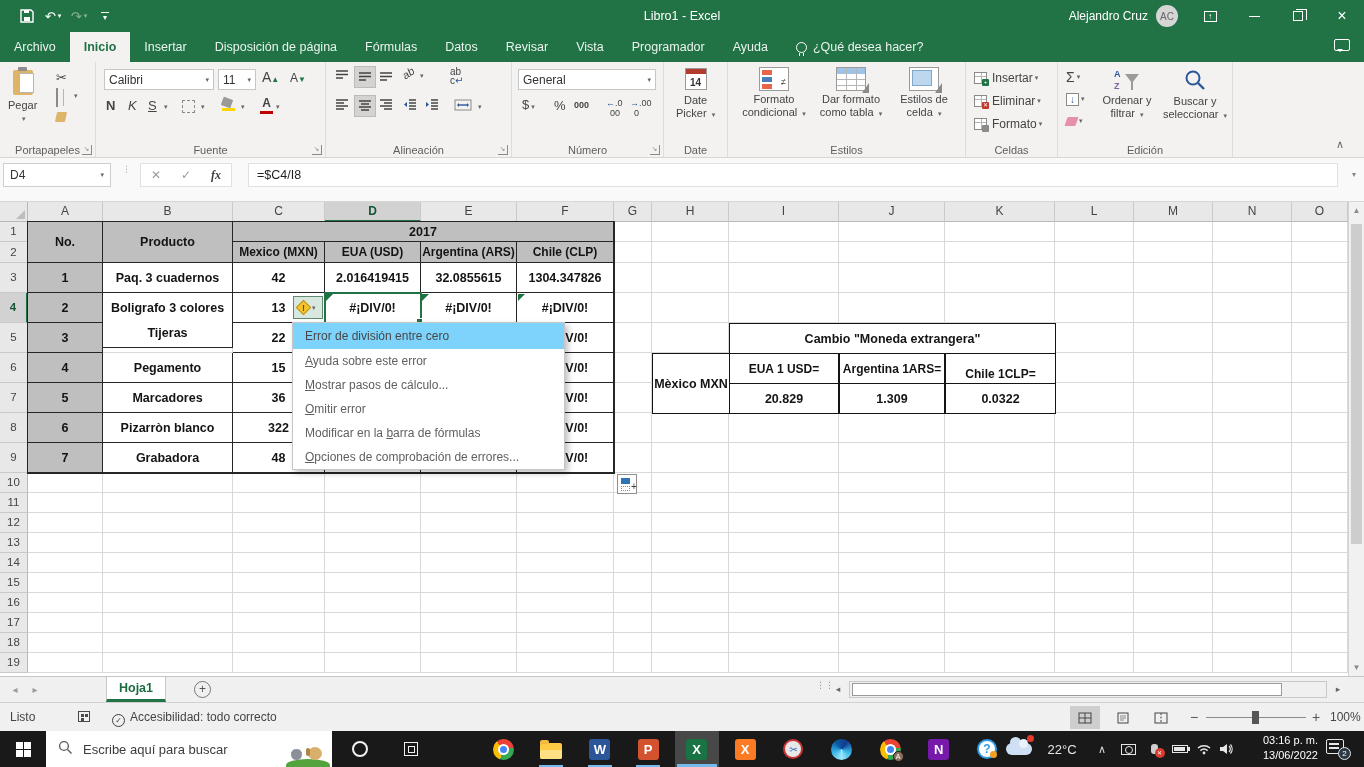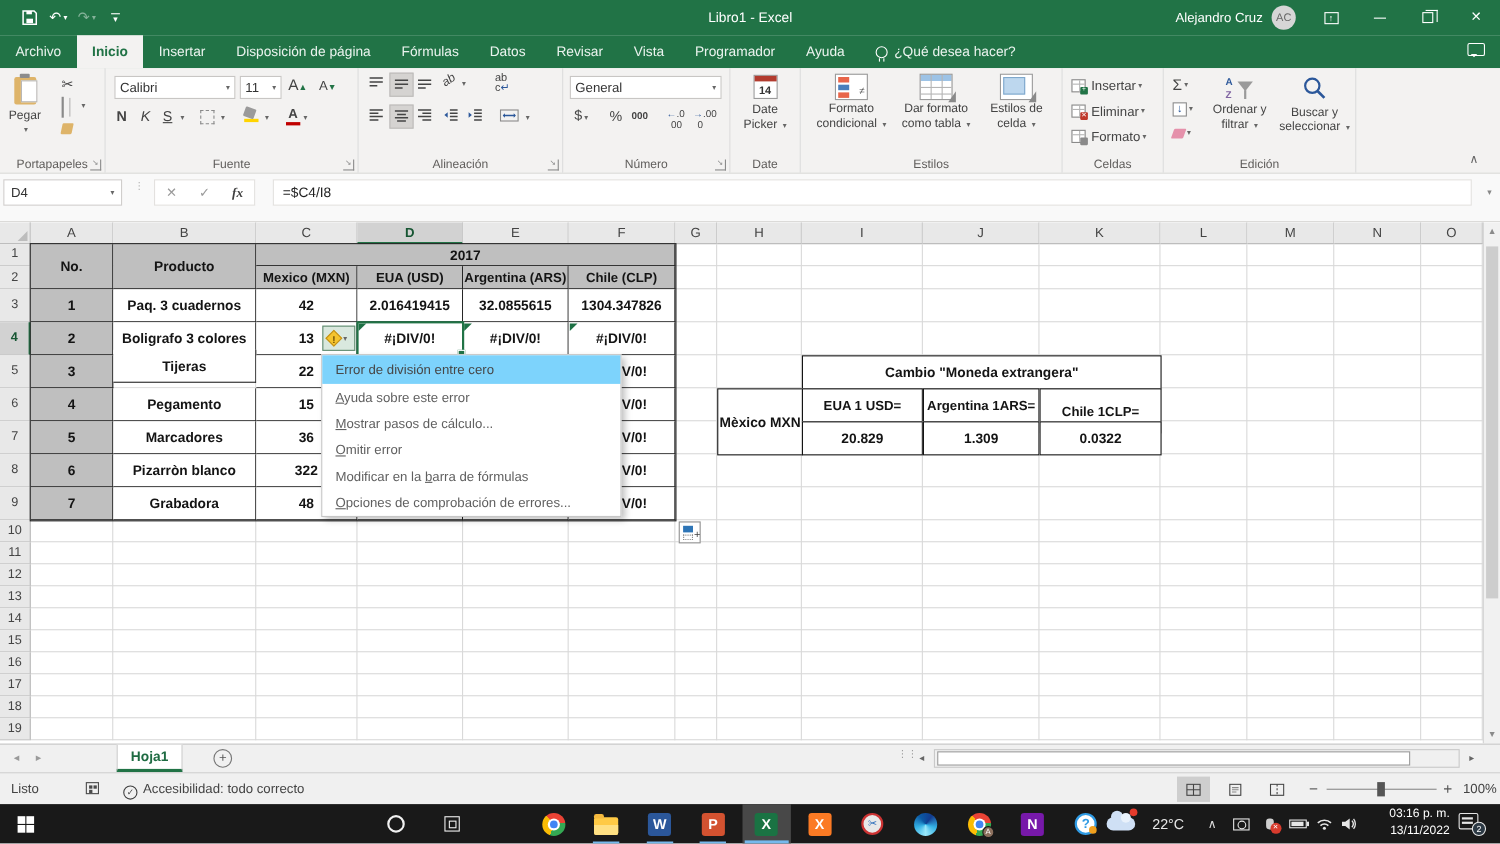--- a/index.html
+++ b/index.html
@@ -657,20 +657,32 @@
 
   <div id="taskbar">
     <div class="startbtn">
         <span class="winlogo">
           <span></span>
           <span></span>
           <span></span>
           <span></span>
         </span>
       </div>
+    <div id="tsearch">
+      <span class="mag"><svg width="15" height="15" viewBox="0 0 15 15">
+            <circle cx="6" cy="6" r="4.4" fill="none" stroke="#5f5f5f" stroke-width="1.4"></circle>
+            <path d="M9.5 9.5l4 4" stroke="#5f5f5f" stroke-width="1.4"></path>
+          </svg></span>
+      <span class="ph">Escribe aquí para buscar</span>
+      <span class="pets">
+          <span class="grass"></span>
+          <span class="cat"></span>
+          <span class="dog"></span>
+        </span>
+    </div>
     <div class="cortana"></div>
     <div class="taskview"></div>
     <div id="apps">
         <div class="appslot" style="left: 481px;">
           <span class="cicon chrome"></span>
         </div>
         <div class="appslot" style="left: 529.4px;">
           <span class="folder"></span>
           <span class="openline"></span>
         </div>
@@ -730,20 +742,20 @@
         </svg>
       </div>
     <div class="trayic" style="left:1214px;width:24px">
         <svg width="14" height="12" viewBox="0 0 14 12">
           <path d="M1 4h3l4-3v10L4 8H1z" fill="#e6e6e6"></path>
           <path d="M10 3a4.5 4.5 0 0 1 0 6M11.5 1.5a7 7 0 0 1 0 9" fill="none" stroke="#e6e6e6" stroke-width="1.2"></path>
         </svg>
       </div>
     <div class="clock">
       <div>03:16 p. m.</div>
-      <div>13/11/2022</div>
+      <div>13/06/2022</div>
     </div>
     <div class="notif">
         <span class="nb">2</span>
       </div>
   </div>
 
 </div>
 
 </body></html>

